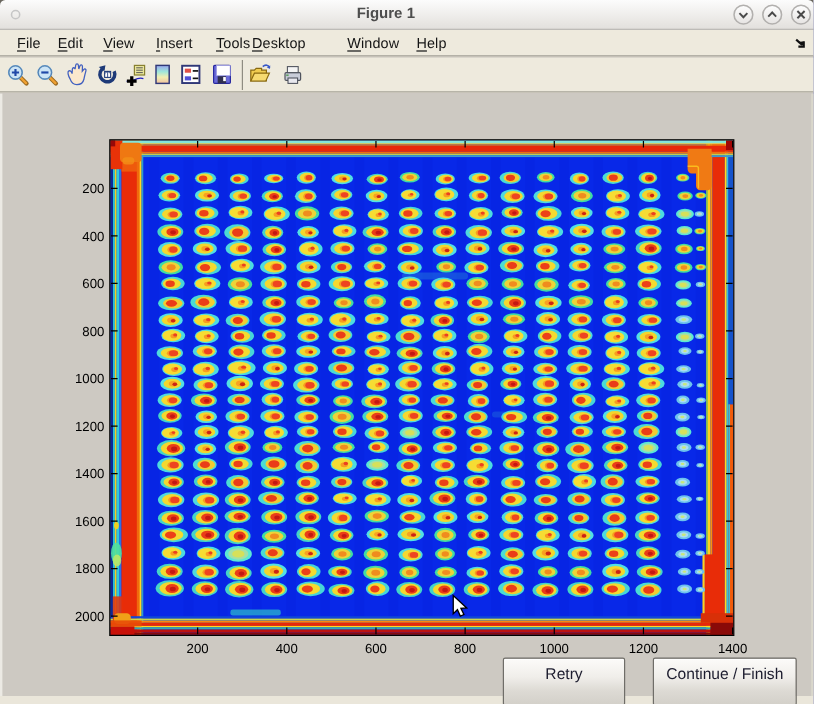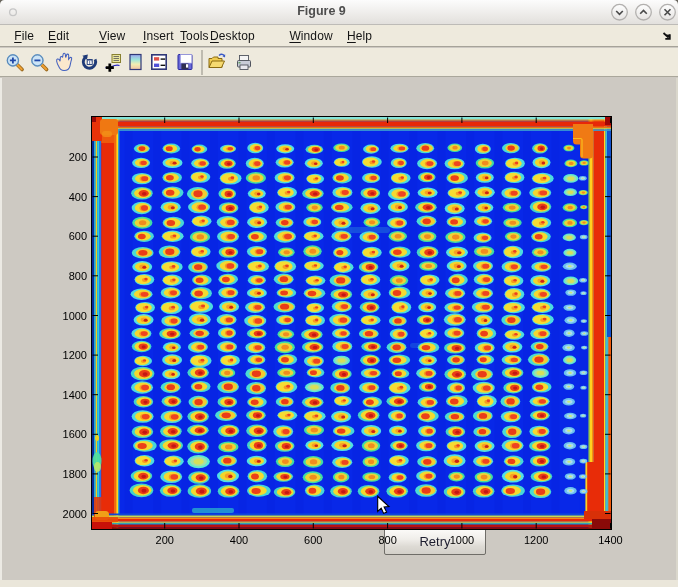--- a/index.html
+++ b/index.html
@@ -9,46 +9,47 @@
 #title { position:absolute; top:4px; left:0; width:643px; text-align:center;
   font-size:12.5px; font-weight:bold; color:#4d4d4d; }
 #menubar { position:absolute; left:0; top:25px; width:100%; height:22px; background:#eeeadd;
   border-bottom:1px solid #a6a399; }
 .mi { position:absolute; top:4px; font-size:12px; color:#141414; letter-spacing:0.1px; }
 .mi u { text-decoration-thickness:1px; text-underline-offset:1.5px; }
 #toolbar { position:absolute; left:0; top:48px; width:100%; height:29px; background:#eeeadd;
   border-bottom:1px solid #aaa79b; }
 #figarea { position:absolute; left:0; top:78px; width:100%; height:502px; background:#cdc9c2; }
 #bstrip { position:absolute; left:0; top:580px; width:100%; height:7px; background:#eae6da; }
-.btn { position:absolute; top:528px; height:27px; border:1px solid #6f6d68;
+.btn { position:absolute; top:548px; height:40px; border:1px solid #6f6d68;
   background:linear-gradient(#fcfbf9,#f0eeea 40%,#ddDAD4 70%,#d3d0c9);
   box-shadow:inset 0 1px 0 #fff; text-align:center; font-size:13px; color:#1c1c2e;
-  line-height:25px; border-radius:2px; }
+  line-height:25px; border-radius:2px;margin-left:35px; }
 </style></head>
 <body>
 <div id="win">
   <div id="titlebar">
-      <div id="title">Figure 9</div>
+      <div id="title">Figure 1</div>
     </div>
   <div id="menubar">
       <span class="mi" style="left:14.2px"><u>F</u>ile</span>
       <span class="mi" style="left:48.1px"><u>E</u>dit</span>
-      <span class="mi" style="left:99px"><u>V</u>iew</span>
-      <span class="mi" style="left:143px"><u>I</u>nsert</span>
+      <span class="mi" style="left:86px"><u>V</u>iew</span>
+      <span class="mi" style="left:130px"><u>I</u>nsert</span>
       <span class="mi" style="left:180.0px"><u>T</u>ools</span>
       <span class="mi" style="left:210px"><u>D</u>esktop</span>
       <span class="mi" style="left:289.4px"><u>W</u>indow</span>
       <span class="mi" style="left:347px"><u>H</u>elp</span>
     </div>
   <div id="toolbar"></div>
   <div id="figarea"></div>
   <div id="bstrip"></div>
   <div style="position:absolute;left:0;top:78px;width:2px;height:502px;background:#eceae4"></div>
   <div style="position:absolute;right:0;top:78px;width:2px;height:502px;background:#dad7cc"></div>
   <div class="btn" style="left:384px;width:102px;">Retry</div>
+  <div class="btn" style="left:509px;width:120px;">Continue / Finish</div>
   <svg id="overlay" style="position:absolute;left:0;top:0" width="678" height="587" viewBox="0 0 678 587">
     <defs>
         <linearGradient id="wbg" x1="0" y1="0" x2="0" y2="1">
           <stop offset="0" stop-color="#fefefe"></stop>
           <stop offset="1" stop-color="#e6e4e2"></stop>
         </linearGradient>
       </defs>
       <g transform="translate(619.5 12.2)">
         <circle r="7.8" fill="url(#wbg)" stroke="#b2b0ae" stroke-width="1.3"></circle>
         <path d="M-3.3 -1.2 L0 2.2 L3.3 -1.2" fill="none" stroke="#4a4a4a" stroke-width="1.6"></path>

